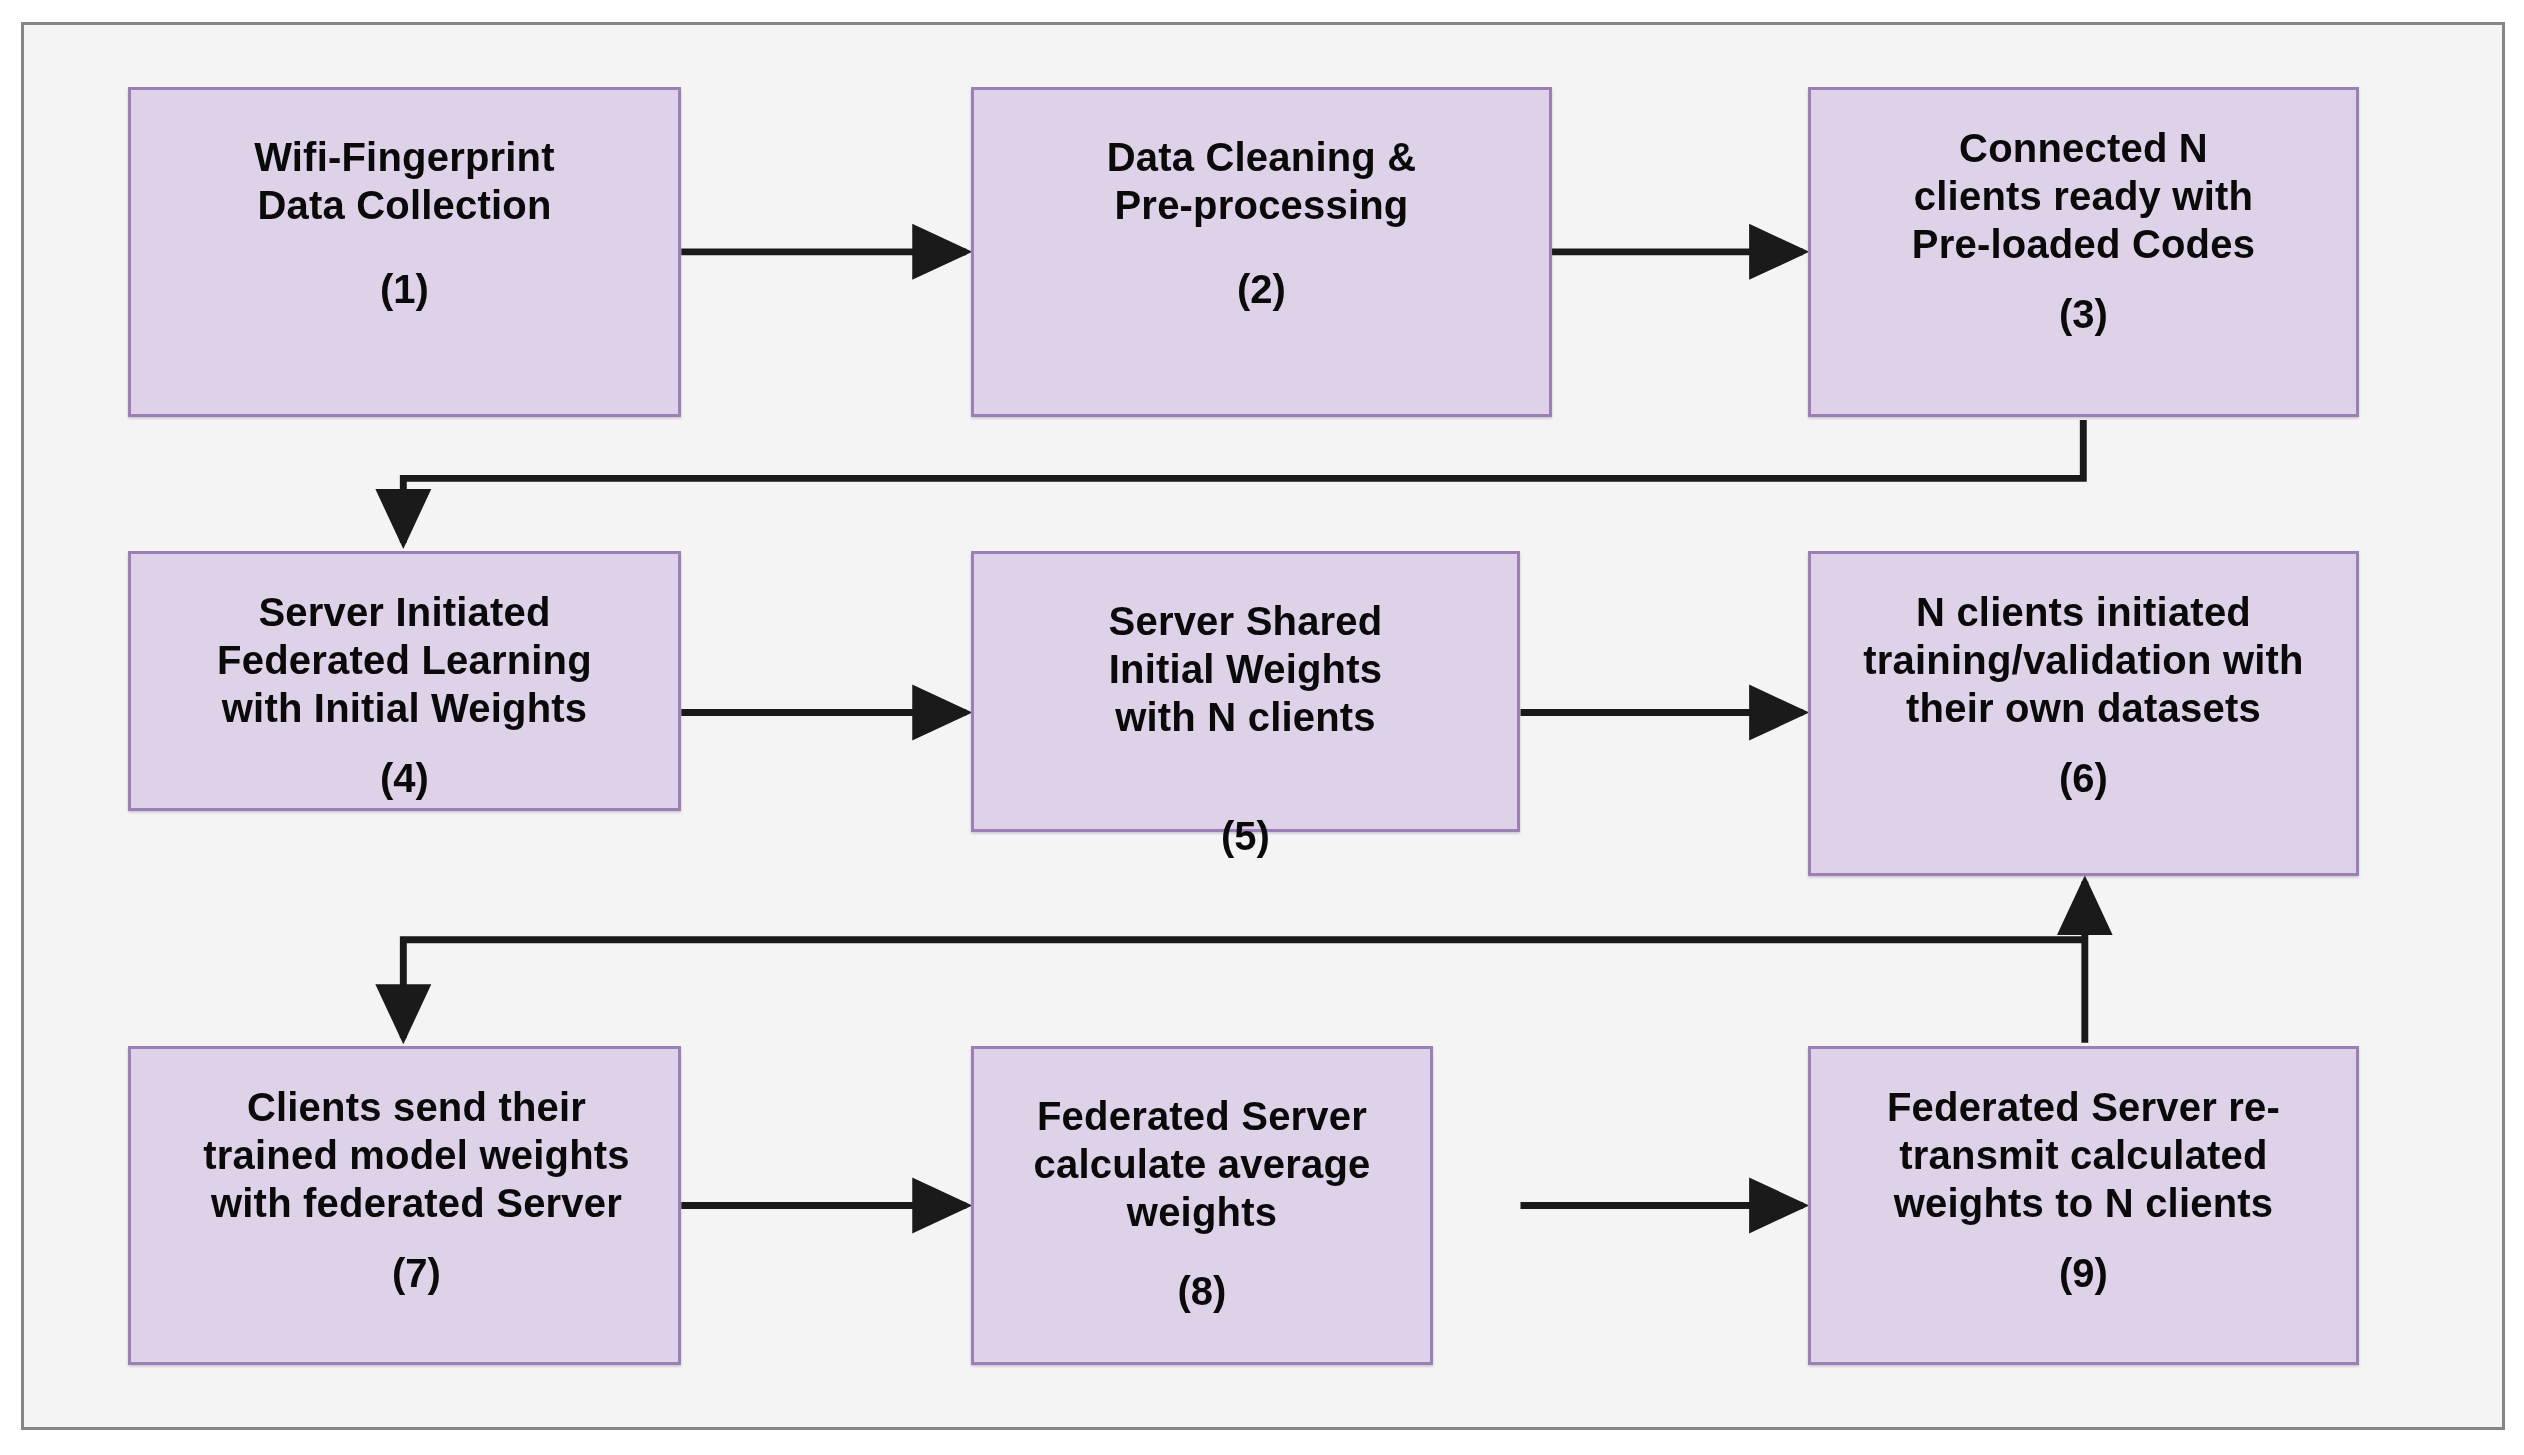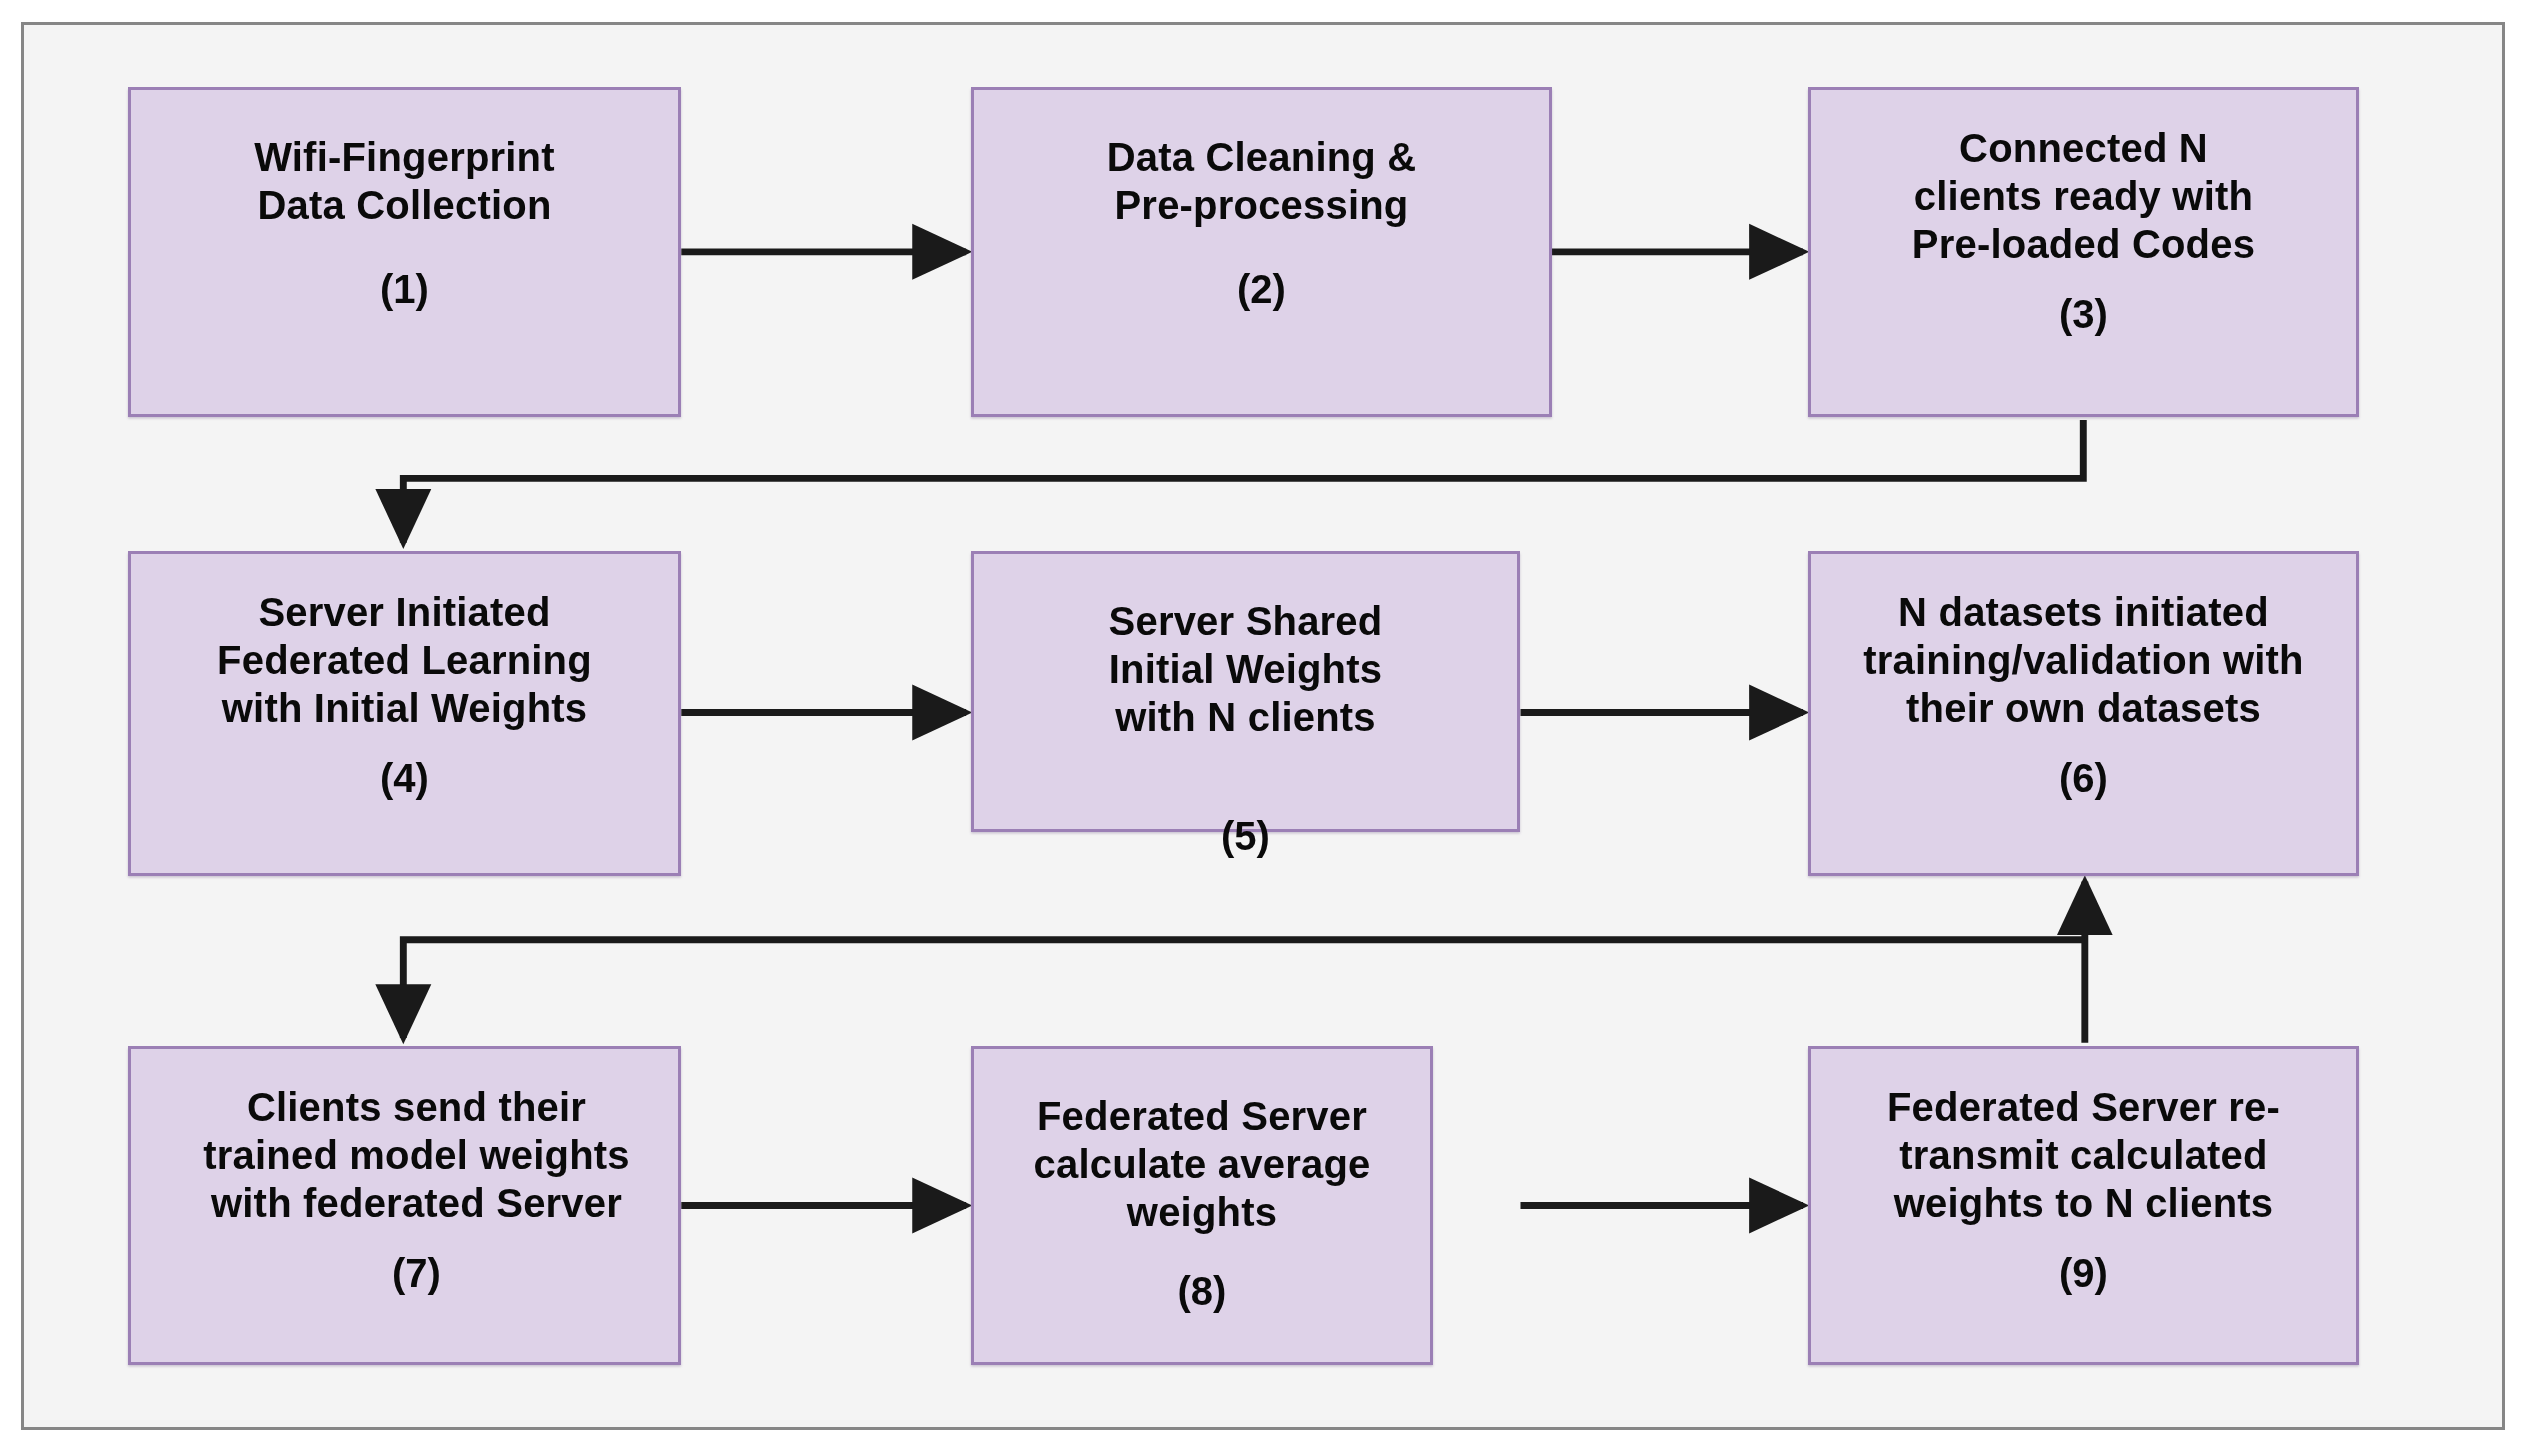--- a/index.html
+++ b/index.html
@@ -61,21 +61,21 @@
   .node .idx {
     margin-top: 26px;
     font-size: 40px;
     line-height: 1;
     font-weight: bold;
   }
   
   #n1 { left:128px;  top:87px;  width:553px; height:330px; }
   #n2 { left:971px; top:87px;  width:581px; height:330px; }
   #n3 { left:1808px; top:87px;  width:551px; height:330px; }
-  #n4 { left:128px;  top:551px;  width:553px; height:325px; }
+  #n4 { left:128px;  top:551px;  width:553px; height:260px; }
   #n5 { left:971px; top:551px;  width:549px; height:281px;gap:40px; }
   #n6 { left:1808px; top:551px;  width:551px; height:325px; }
   #n7 { left:128px;  top:1046px; width:553px; height:319px;padding-left:24px; }
   #n8 { left:971px; top:1046px; width:462px; height:319px; }
   #n9 { left:1808px; top:1046px; width:551px; height:319px; }
 
   #n1 .lines, #n2 .lines, #n5 .lines, #n8 .lines { margin-top: 43px; }
   #n1 .idx, #n2 .idx { margin-top: 40px; }
   #n5 .idx, #n8 .idx { margin-top: 35px; }
   #n3 .idx, #n4 .idx, #n6 .idx, #n7 .idx, #n9 .idx { margin-top: 26px; }
@@ -152,21 +152,21 @@
     <div class="lines">
       <span class="ln">Server Shared</span>
       <span class="ln">Initial Weights</span>
       <span class="ln">with N clients</span>
     </div>
     <div class="idx">(5)</div>
   </div>
 
   <div class="node" id="n6">
     <div class="lines">
-      <span class="ln">N datasets initiated</span>
+      <span class="ln">N clients initiated</span>
       <span class="ln">training/validation with</span>
       <span class="ln">their own datasets</span>
     </div>
     <div class="idx">(6)</div>
   </div>
 
   <div class="node" id="n7">
     <div class="lines">
       <span class="ln">Clients send their</span>
       <span class="ln">trained model weights</span>

